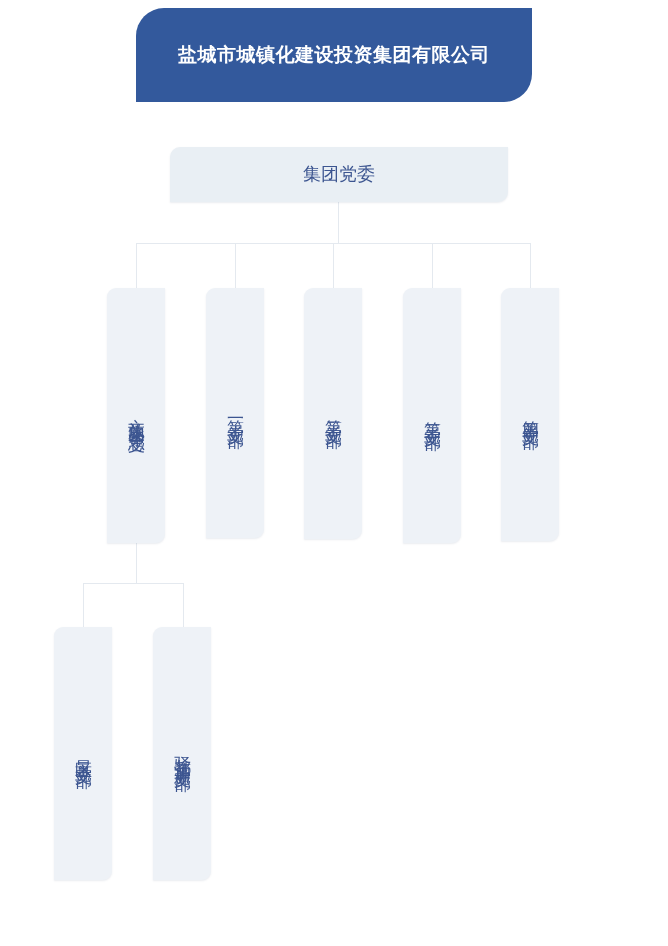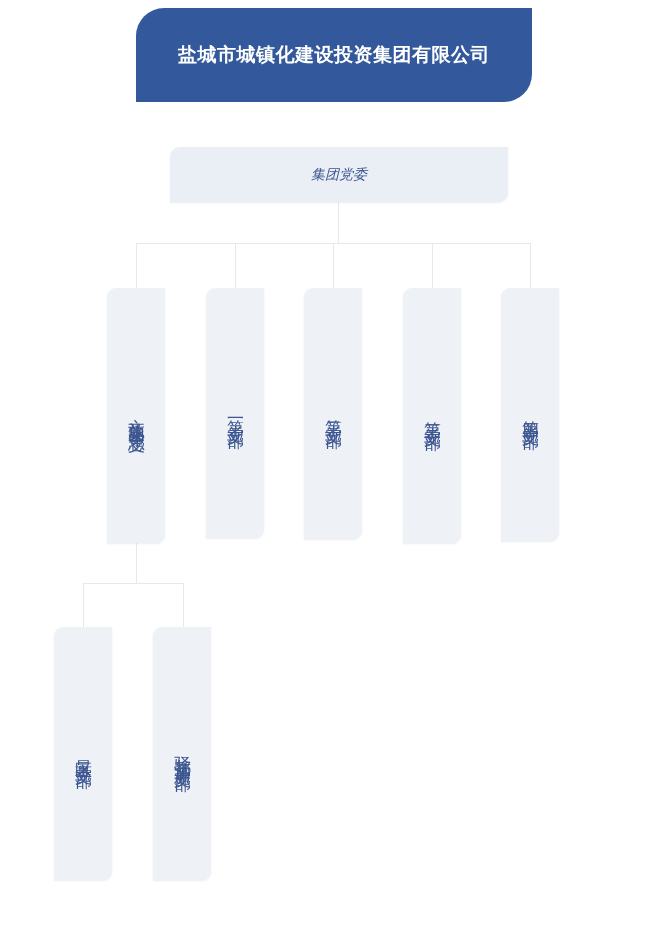--- a/index.html
+++ b/index.html
@@ -64,22 +64,21 @@
   
   .node-root {
     left: 170px;
     top: 147px;
     width: 338px;
     height: 55px;
     background: #e9eff4;
     border-radius: 10px 0 10px 0;
   }
   .node-root .node-label {
-    font-size: 14px;
-    font-style: italic;
+    font-size: 18px;
   }
 
   
   .node-vertical .node-label {
     writing-mode: vertical-rl;
     text-orientation: upright;
     letter-spacing: 3px;
     font-size: 17px;
     line-height: 1.05;
   }

